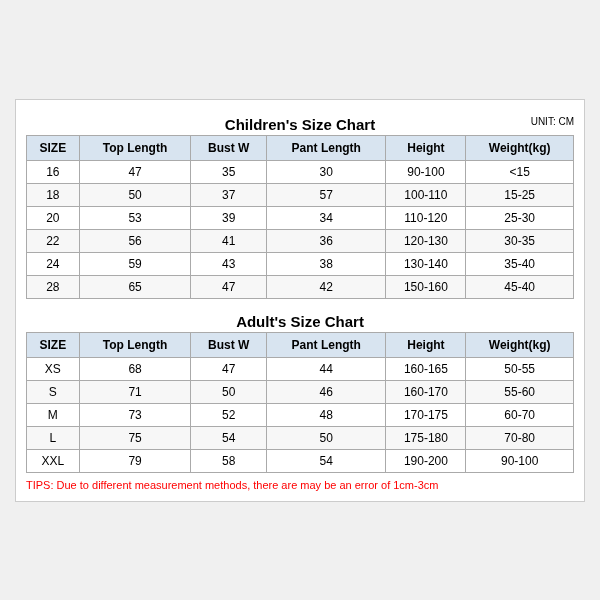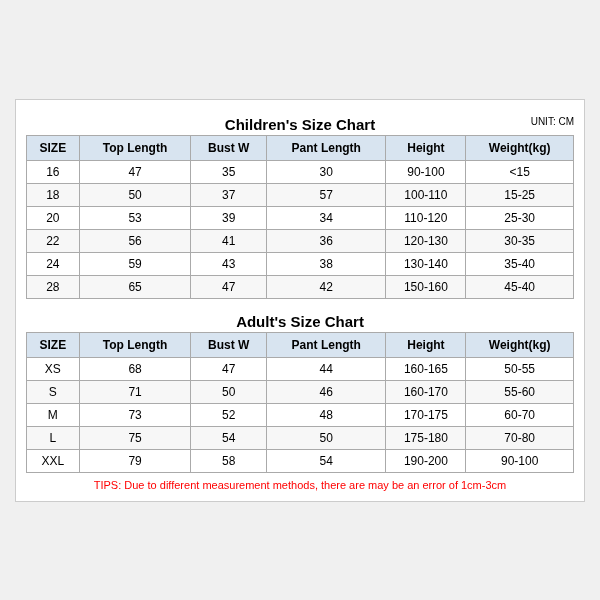--- a/index.html
+++ b/index.html
@@ -46,21 +46,20 @@
     }
     td {
       border: 1px solid #aaa;
       padding: 4px 3px;
       text-align: center;
     }
     tr:nth-child(odd) td { background: #fff; }
     tr:nth-child(even) td { background: #f7f7f7; }
     td:first-child { font-weight: normal; }
     .tips {
-      text-align: center;
       font-size: 11px;
       color: red;
       margin-top: 6px;
     }
     .section-gap { height: 8px; }
   </style>
 </head>
 <body>
 
 <div class="chart-container">

